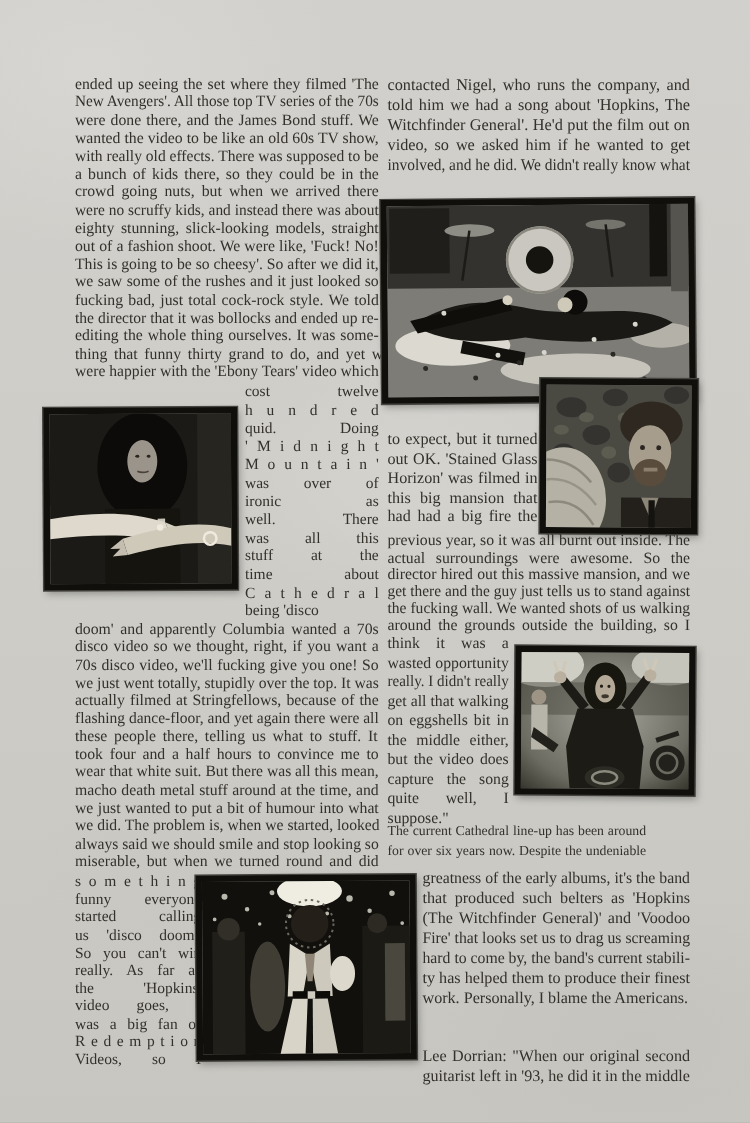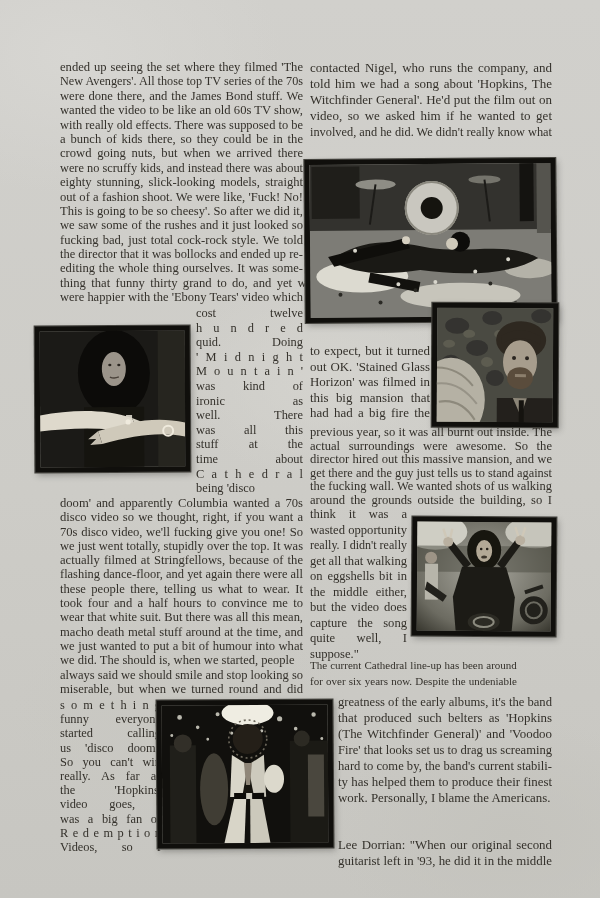--- a/index.html
+++ b/index.html
@@ -62,42 +62,42 @@
       <div class="tline"><span style="word-spacing: 0.736607px;">editing the whole thing ourselves. It was some-</span></div>
       <div class="tline"><span style="word-spacing: 2.20486px;">thing that funny thirty grand to do, and yet we</span></div>
       <div class="tline"><span style="transform: scaleX(0.991457);">were happier with the 'Ebony Tears' video which</span></div>
     </div>
   <div class="tblock" id="b-l2">
       <div class="tline"><span style="word-spacing: 50.9062px;">cost twelve</span></div>
       <div class="tline"><span style="letter-spacing: 11.0651px;">hundred</span></div>
       <div class="tline"><span style="word-spacing: 47.7969px; text-align: right;">quid. Doing</span></div>
       <div class="tline"><span style="letter-spacing: 7.33008px;">'Midnight</span></div>
       <div class="tline"><span style="letter-spacing: 7.07227px;">Mountain'</span></div>
-      <div class="tline"><span style="word-spacing: 24.5859px;">was kind of</span></div>
+      <div class="tline"><span style="word-spacing: 24.5859px;">was over of</span></div>
       <div class="tline"><span style="word-spacing: 64.6719px;">ironic as</span></div>
       <div class="tline"><span style="word-spacing: 50.7969px;">well. There</span></div>
       <div class="tline"><span style="word-spacing: 25.6172px; text-align: center;">was all this</span></div>
       <div class="tline"><span style="word-spacing: 27.1172px;">stuff at the</span></div>
       <div class="tline"><span style="word-spacing: 54.3438px;">time about</span></div>
       <div class="tline"><span style="letter-spacing: 7.35352px;">Cathedral</span></div>
       <div class="tline plain"><span>being 'disco</span></div>
     </div>
   <div class="tblock" id="b-l3">
       <div class="tline"><span style="word-spacing: 2.11458px;">doom' and apparently Columbia wanted a 70s</span></div>
       <div class="tline"><span style="word-spacing: 1px;">disco video so we thought, right, if you want a</span></div>
       <div class="tline"><span style="word-spacing: 0.490234px;">70s disco video, we'll fucking give you one! So</span></div>
       <div class="tline"><span style="transform: scaleX(0.991521);">we just went totally, stupidly over the top. It was</span></div>
       <div class="tline"><span style="word-spacing: 0.921875px;">actually filmed at Stringfellows, because of the</span></div>
       <div class="tline"><span style="transform: scaleX(0.986364);">flashing dance-floor, and yet again there were all</span></div>
-      <div class="tline"><span style="word-spacing: 2.22266px;">these people there, telling us what to wear. It</span></div>
+      <div class="tline"><span style="word-spacing: 2.22266px;">these people there, telling us what to stuff. It</span></div>
       <div class="tline"><span style="word-spacing: 2.1684px;">took four and a half hours to convince me to</span></div>
       <div class="tline"><span style="transform: scaleX(0.991141);">wear that white suit. But there was all this mean,</span></div>
       <div class="tline"><span style="word-spacing: 0.371094px;">macho death metal stuff around at the time, and</span></div>
       <div class="tline"><span style="word-spacing: 0.375px;">we just wanted to put a bit of humour into what</span></div>
-      <div class="tline"><span style="transform: scaleX(0.994946);">we did. The should is, when we started, people</span></div>
+      <div class="tline"><span style="transform: scaleX(0.994946);">we did. The problem is, when we started, looked</span></div>
       <div class="tline"><span style="transform: scaleX(0.992406);">always said we should smile and stop looking so</span></div>
       <div class="tline"><span style="word-spacing: 2.13839px;">miserable, but when we turned round and did</span></div>
     </div>
   <div class="tblock" id="b-l4">
       <div class="tline"><span style="letter-spacing: 6.16992px;">something</span></div>
       <div class="tline"><span style="word-spacing: 23.5781px;">funny everyone</span></div>
       <div class="tline"><span style="word-spacing: 31.1562px;">started calling</span></div>
       <div class="tline"><span style="word-spacing: 10.9219px;">us 'disco doom'.</span></div>
       <div class="tline"><span style="word-spacing: 6.19271px;">So you can't win</span></div>
       <div class="tline"><span style="word-spacing: 8.01562px;">really. As far as</span></div>

